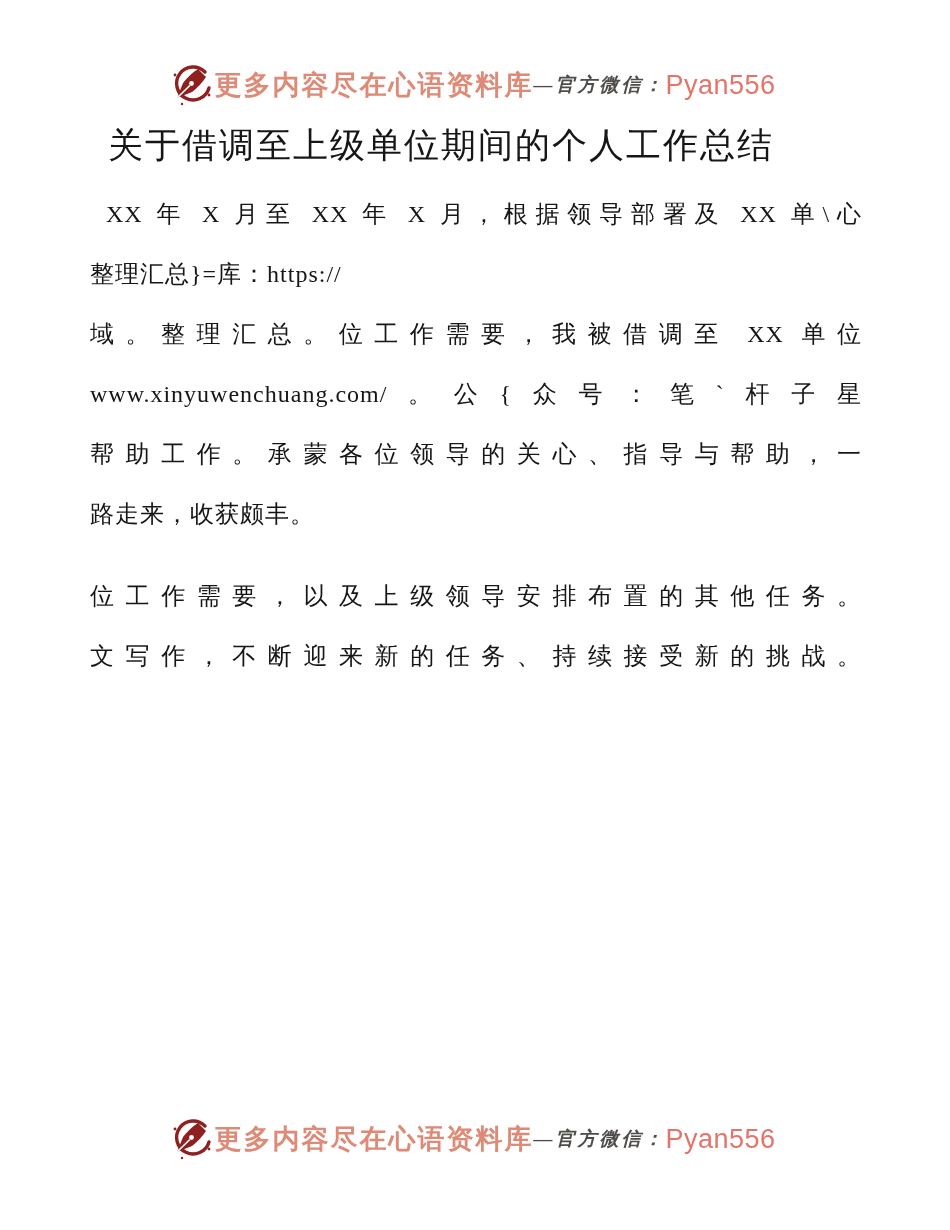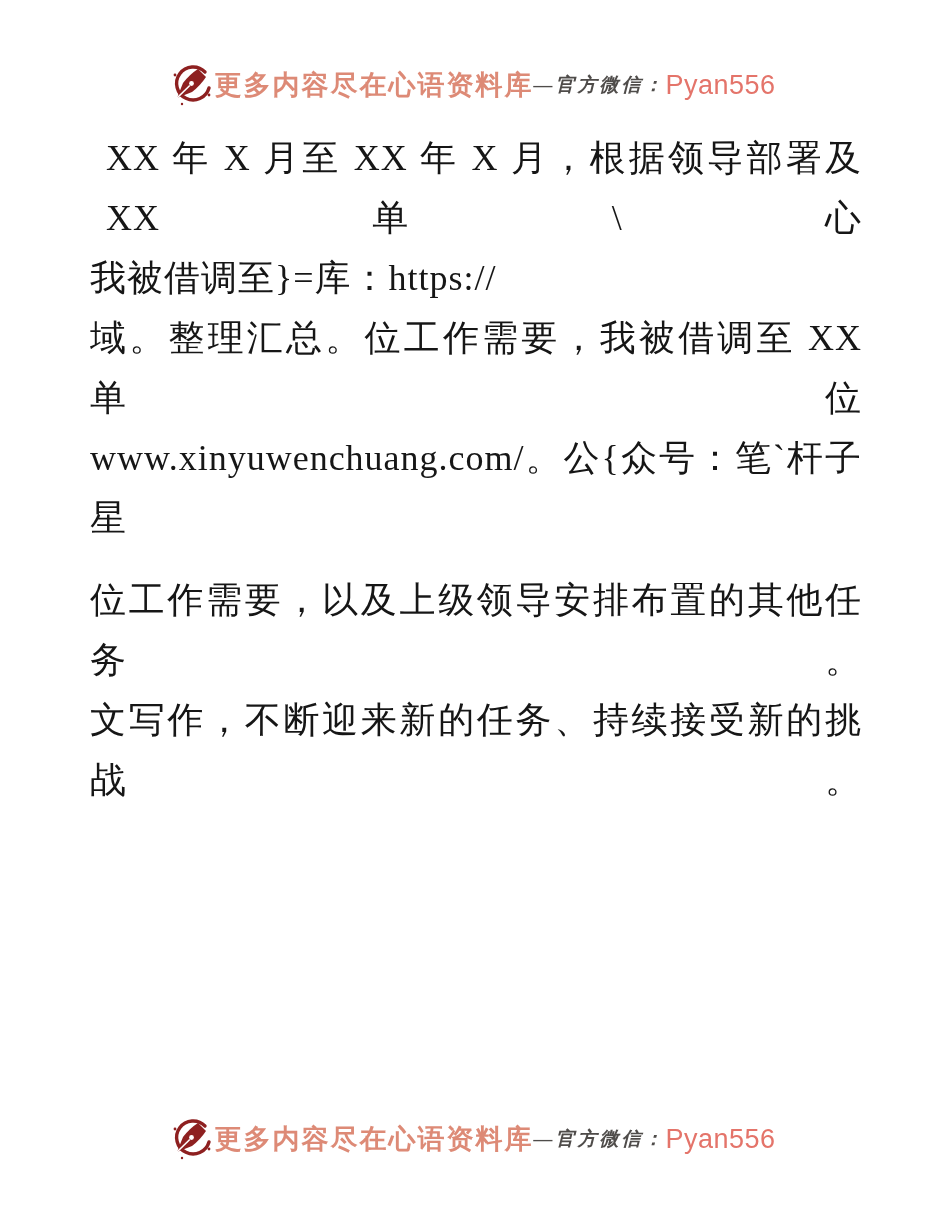--- a/index.html
+++ b/index.html
@@ -51,21 +51,21 @@
     font-size:35px;
     line-height:56px;
     letter-spacing:2px;
     padding-left:18px;
     white-space:nowrap;
   }
   .para { margin-top:10px; }
   .para.second { margin-top:22px; }
   .line {
     display:block;
-    font-size:36px;
+    font-size:24px;
     line-height:60px;
     letter-spacing:1px;
   }
   .line.just {
     text-align:justify;
     text-align-last:justify;
     text-justify:inter-character;
   }
   .line.indent { padding-left:16px; }
 </style>
@@ -83,26 +83,29 @@
       <circle cx="5" cy="13" r="1.4" fill="#8e2020"></circle>
       <circle cx="39" cy="33" r="1.4" fill="#8e2020"></circle>
       <circle cx="12" cy="42" r="1.2" fill="#8e2020"></circle>
     </svg>
     <span class="wm-brand">更多内容尽在心语资料库</span>
       <span class="wm-label">—官方微信：</span>
       <span class="wm-id">Pyan556</span>
   </div>
 
   <div class="doc">
+    <div class="doc-title">关于借调至上级单位期间的个人工作总结</div>
 
     <p class="para">
       <span class="line just indent">XX 年 X 月至 XX 年 X 月，根据领导部署及 XX 单\心</span>
-      <span class="line">我被借调至}=库：https://</span>
+      <span class="line">整理汇总}=库：https://</span>
       <span class="line just">域。整理汇总。位工作需要，我被借调至 XX 单位</span>
       <span class="line just">www.xinyuwenchuang.com/。公{众号：笔`杆子星</span>
+      <span class="line just">帮助工作。承蒙各位领导的关心、指导与帮助，一</span>
+      <span class="line">路走来，收获颇丰。</span>
     </p>
 
     <p class="para second">
       <span class="line just">位工作需要，以及上级领导安排布置的其他任务。</span>
       <span class="line just">文写作，不断迎来新的任务、持续接受新的挑战。</span>
 
     </p>
 
   </div>
 

